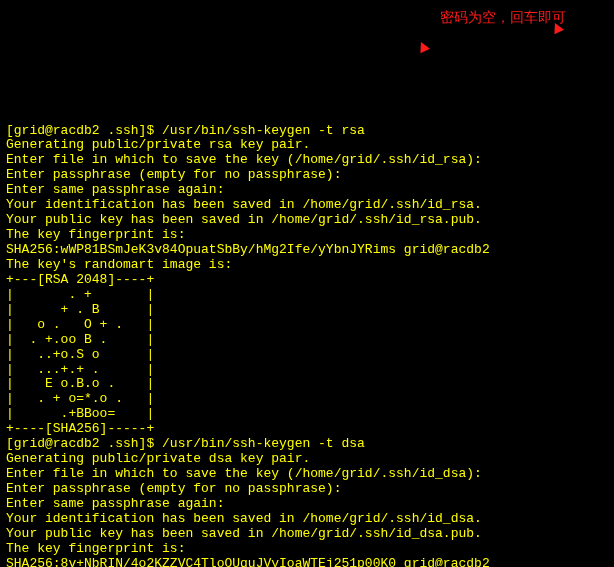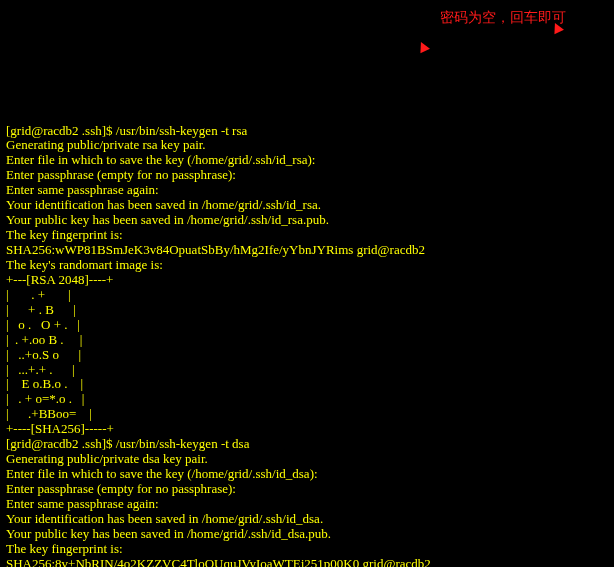--- a/index.html
+++ b/index.html
@@ -9,21 +9,21 @@
       font-family: "Courier New", monospace;
       font-size: 13px;
       line-height: 1.15;
       padding: 4px 6px;
       width: 614px;
       height: 567px;
       overflow: hidden;
       white-space: pre;
       position: relative;
     }
-    .line { display: block; font-family: Liberation Serif, serif; }
+    .line { display: block; }
     .annotation {
       position: absolute;
       color: #ff1a1a;
       font-family: sans-serif;
       font-size: 14px;
       left: 440px;
       top: 9px;
     }
     .arrow-red {
       position: absolute;

